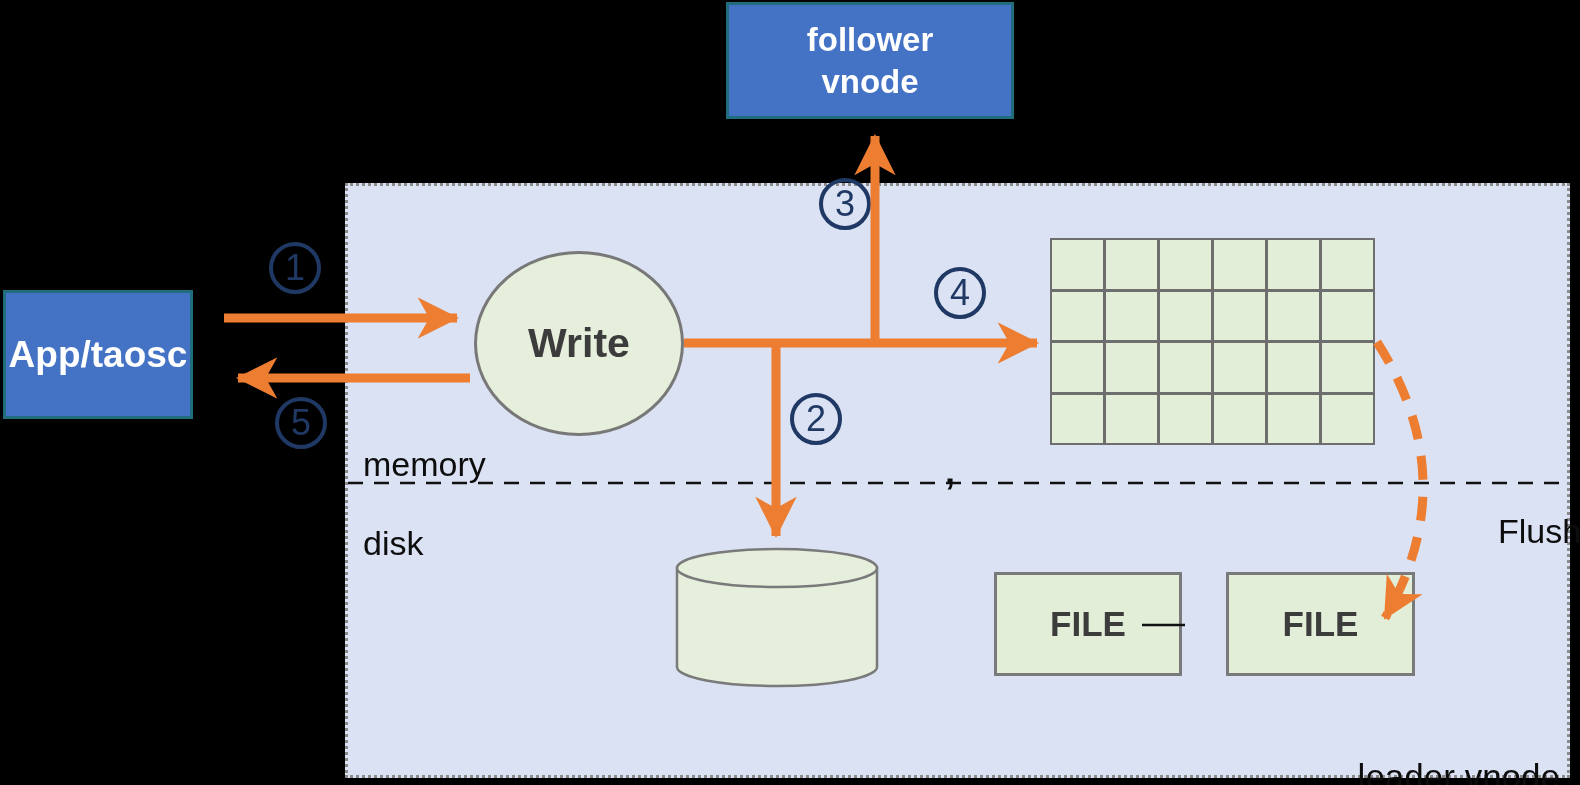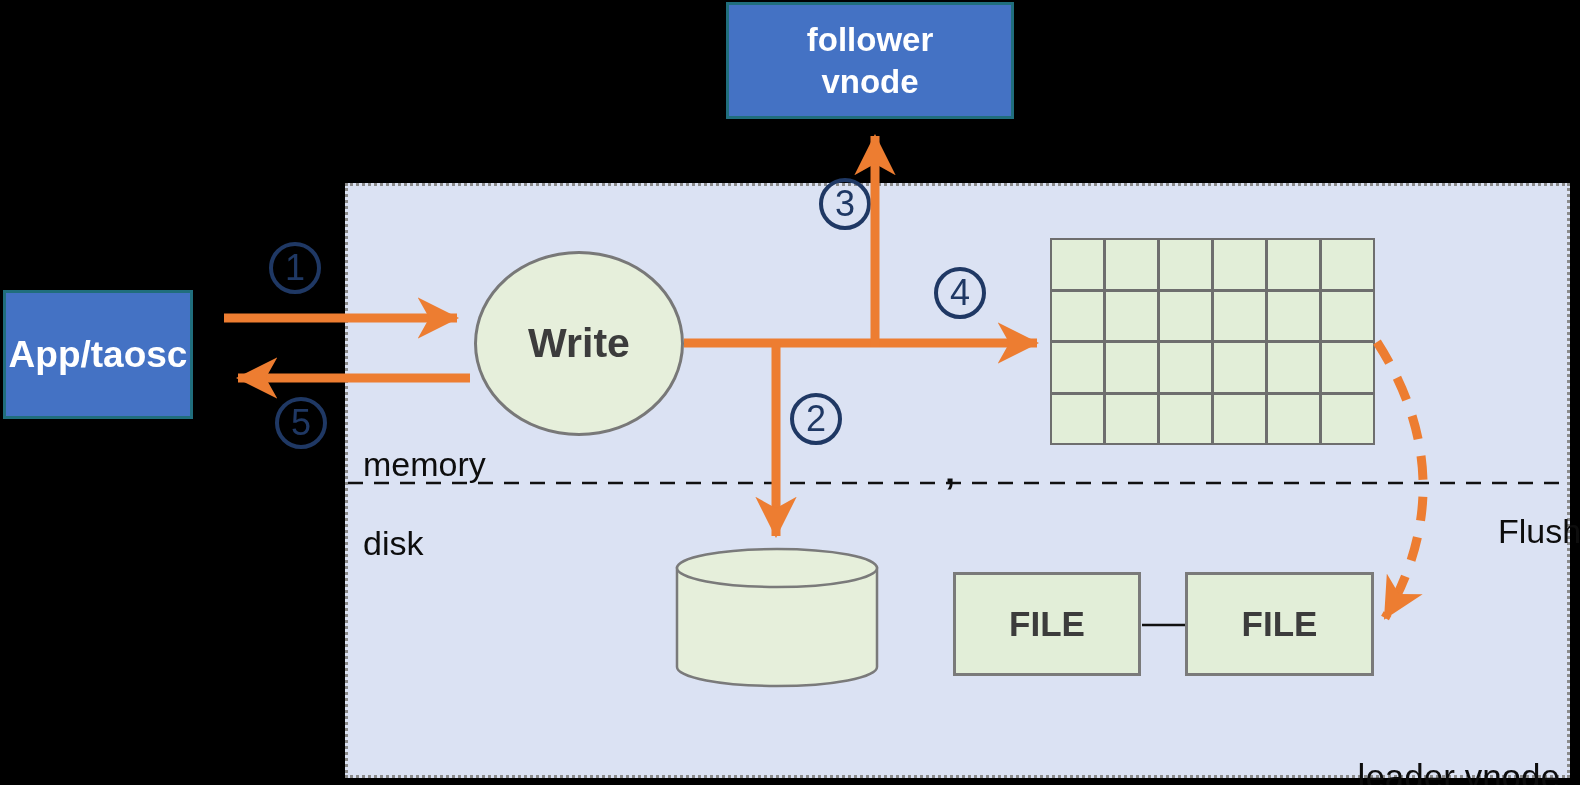--- a/index.html
+++ b/index.html
@@ -30,21 +30,21 @@
   
   .memtable-grid{
     position:absolute;left:1050px;top:238px;width:325px;height:207px;box-sizing:border-box;
     background:#6e6e6e;border:2px solid #6e6e6e;display:grid;gap:3px;z-index:2;
   }
   .memtable-grid .cell{background:#e2eed8;}
   
   .filebox{
     position:absolute;background:#e2eed8;border:3px solid #7a7a7a;box-sizing:border-box;
     display:flex;align-items:center;justify-content:center;
-    font-size:35px;font-weight:bold;color:#3c3c3c;z-index:2;
+    font-size:35px;font-weight:bold;color:#3c3c3c;z-index:2;margin-left:41px;
   }
   .file-left{left:953px;top:572px;width:188px;height:104px;}
   .file-right{left:1185px;top:572px;width:189px;height:104px;}
   
   .txt{position:absolute;color:#0d0d0d;z-index:2;white-space:nowrap;line-height:1.1;}
   .zone-memory{left:363px;top:446px;font-size:34px;}
   .zone-disk{left:363px;top:488px;font-size:34px;margin-top:37px;}
   .wal-label{left:703px;top:712px;width:150px;text-align:center;font-size:37px;}
   .leader-label{left:1320px;top:711px;width:240px;text-align:right;font-size:35px;margin-top:47px;}
   .flush-label{left:1458px;top:513px;font-size:34px;margin-left:40px;}

